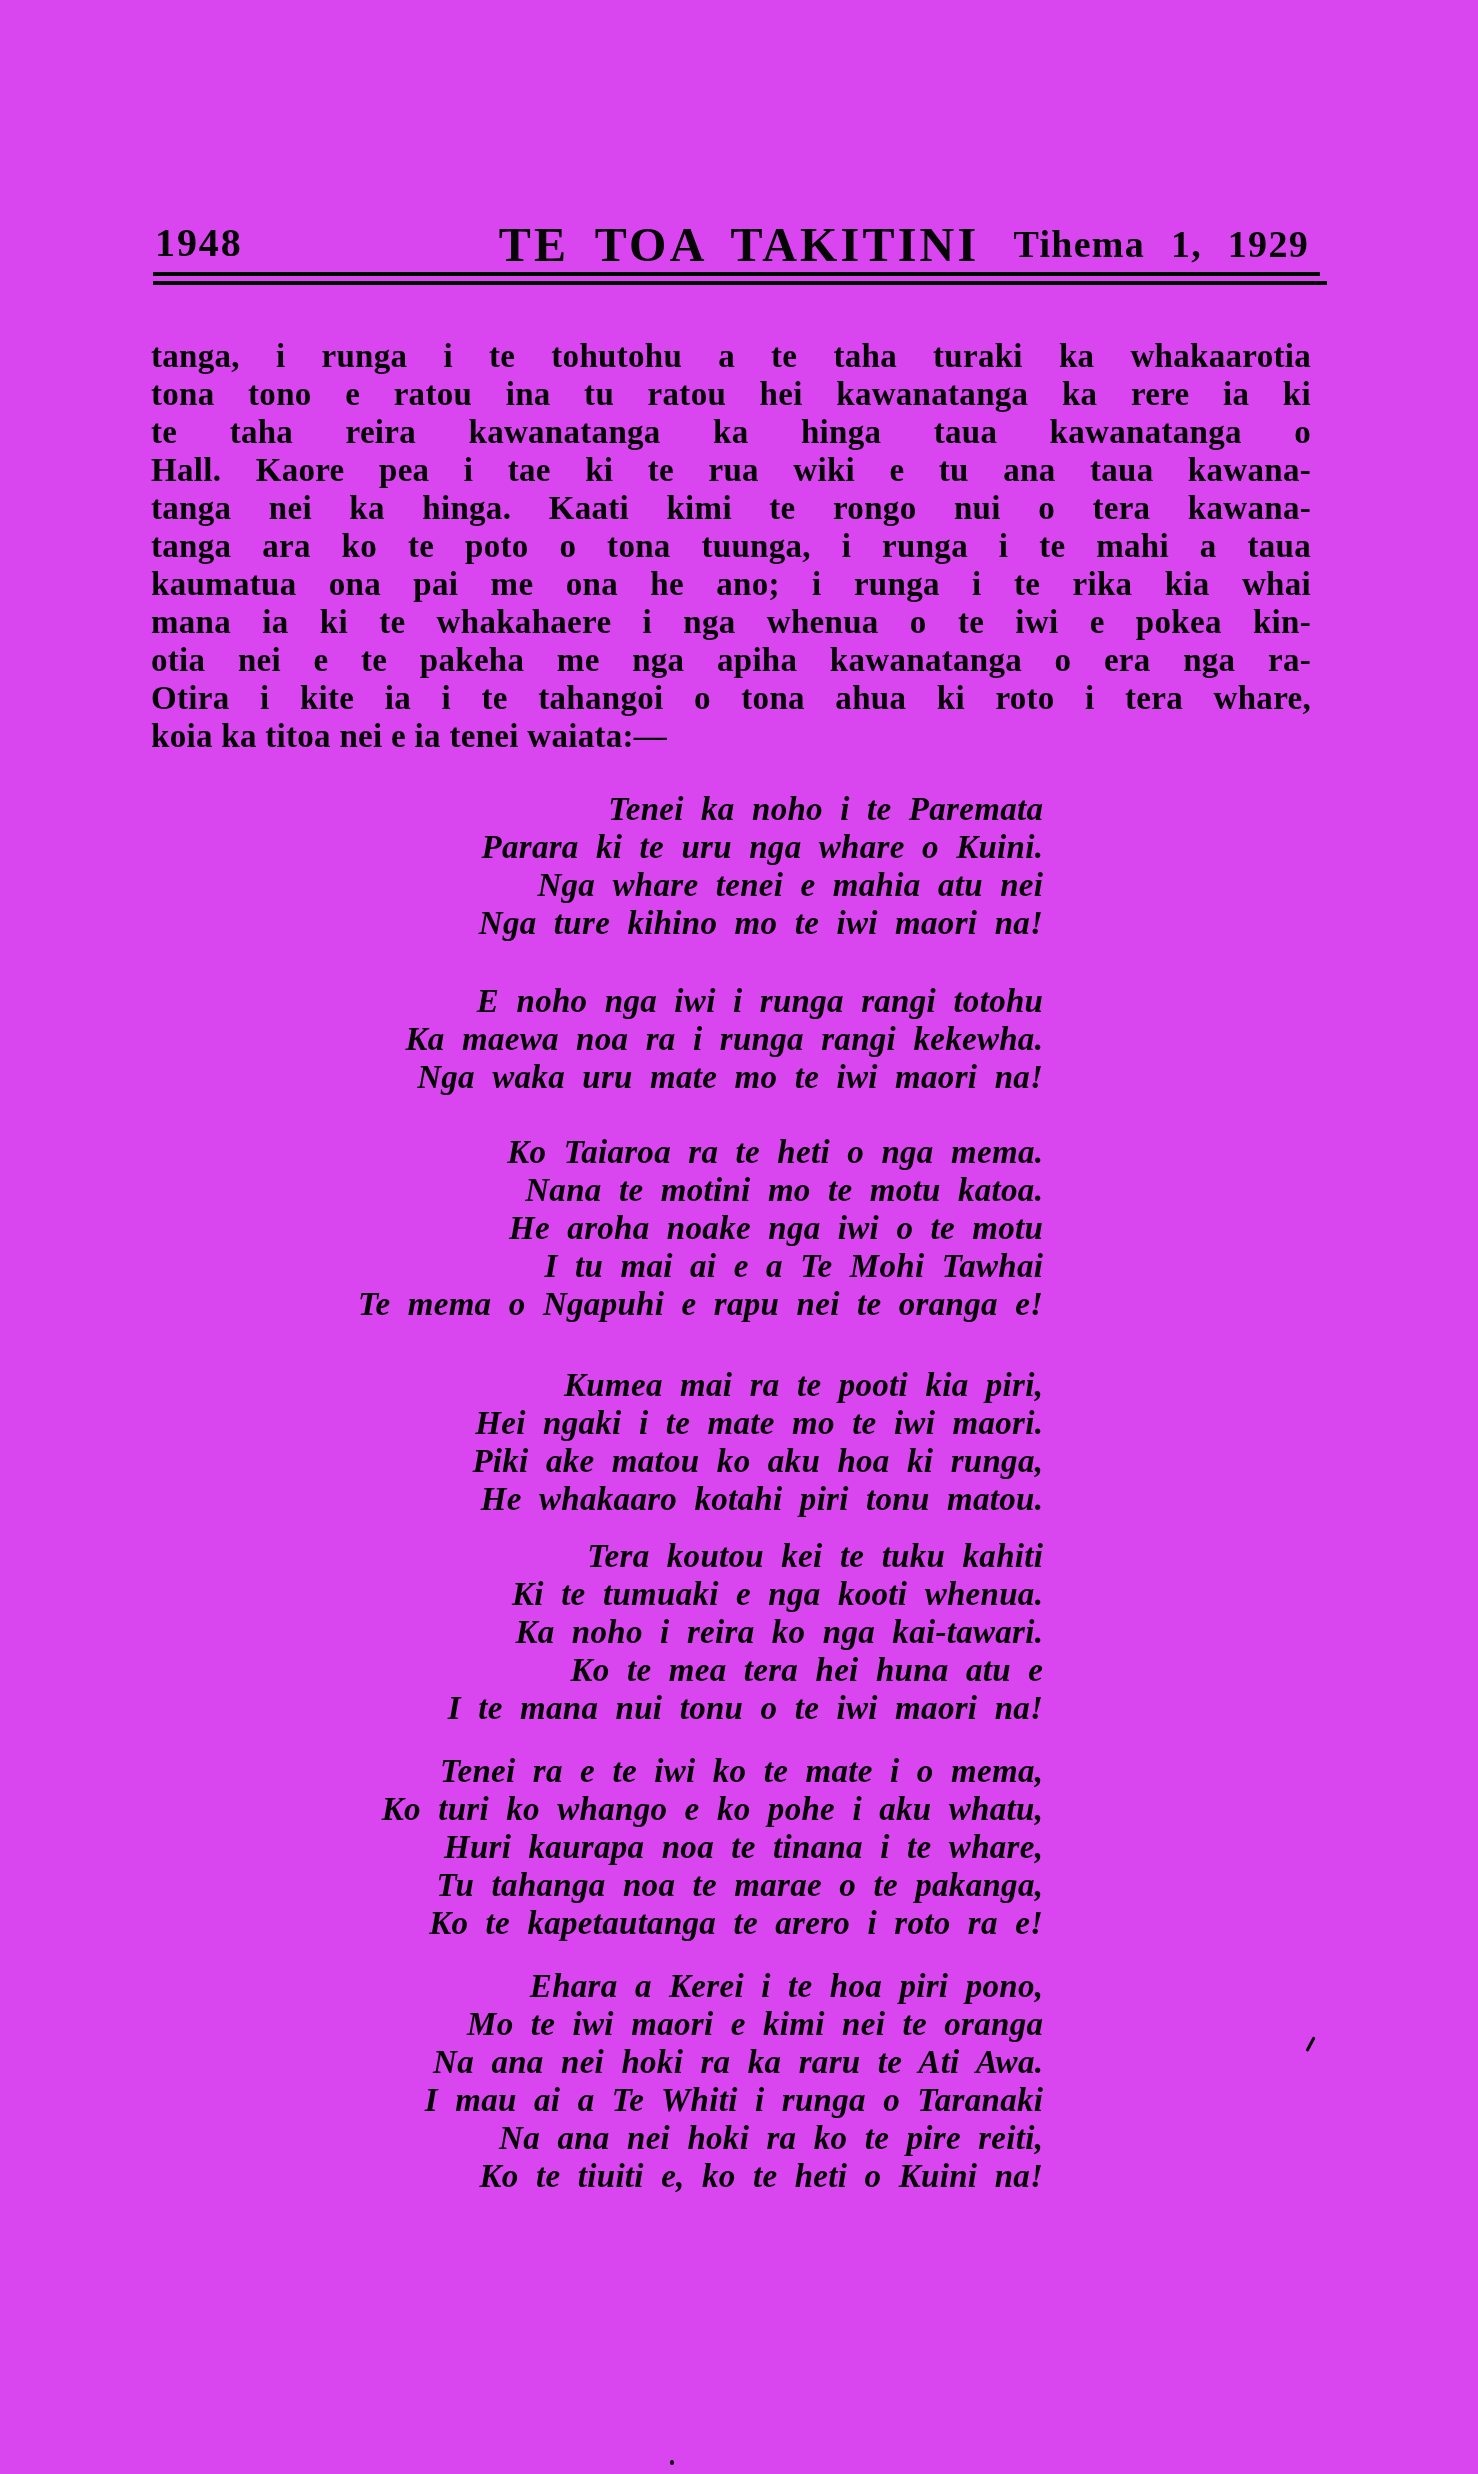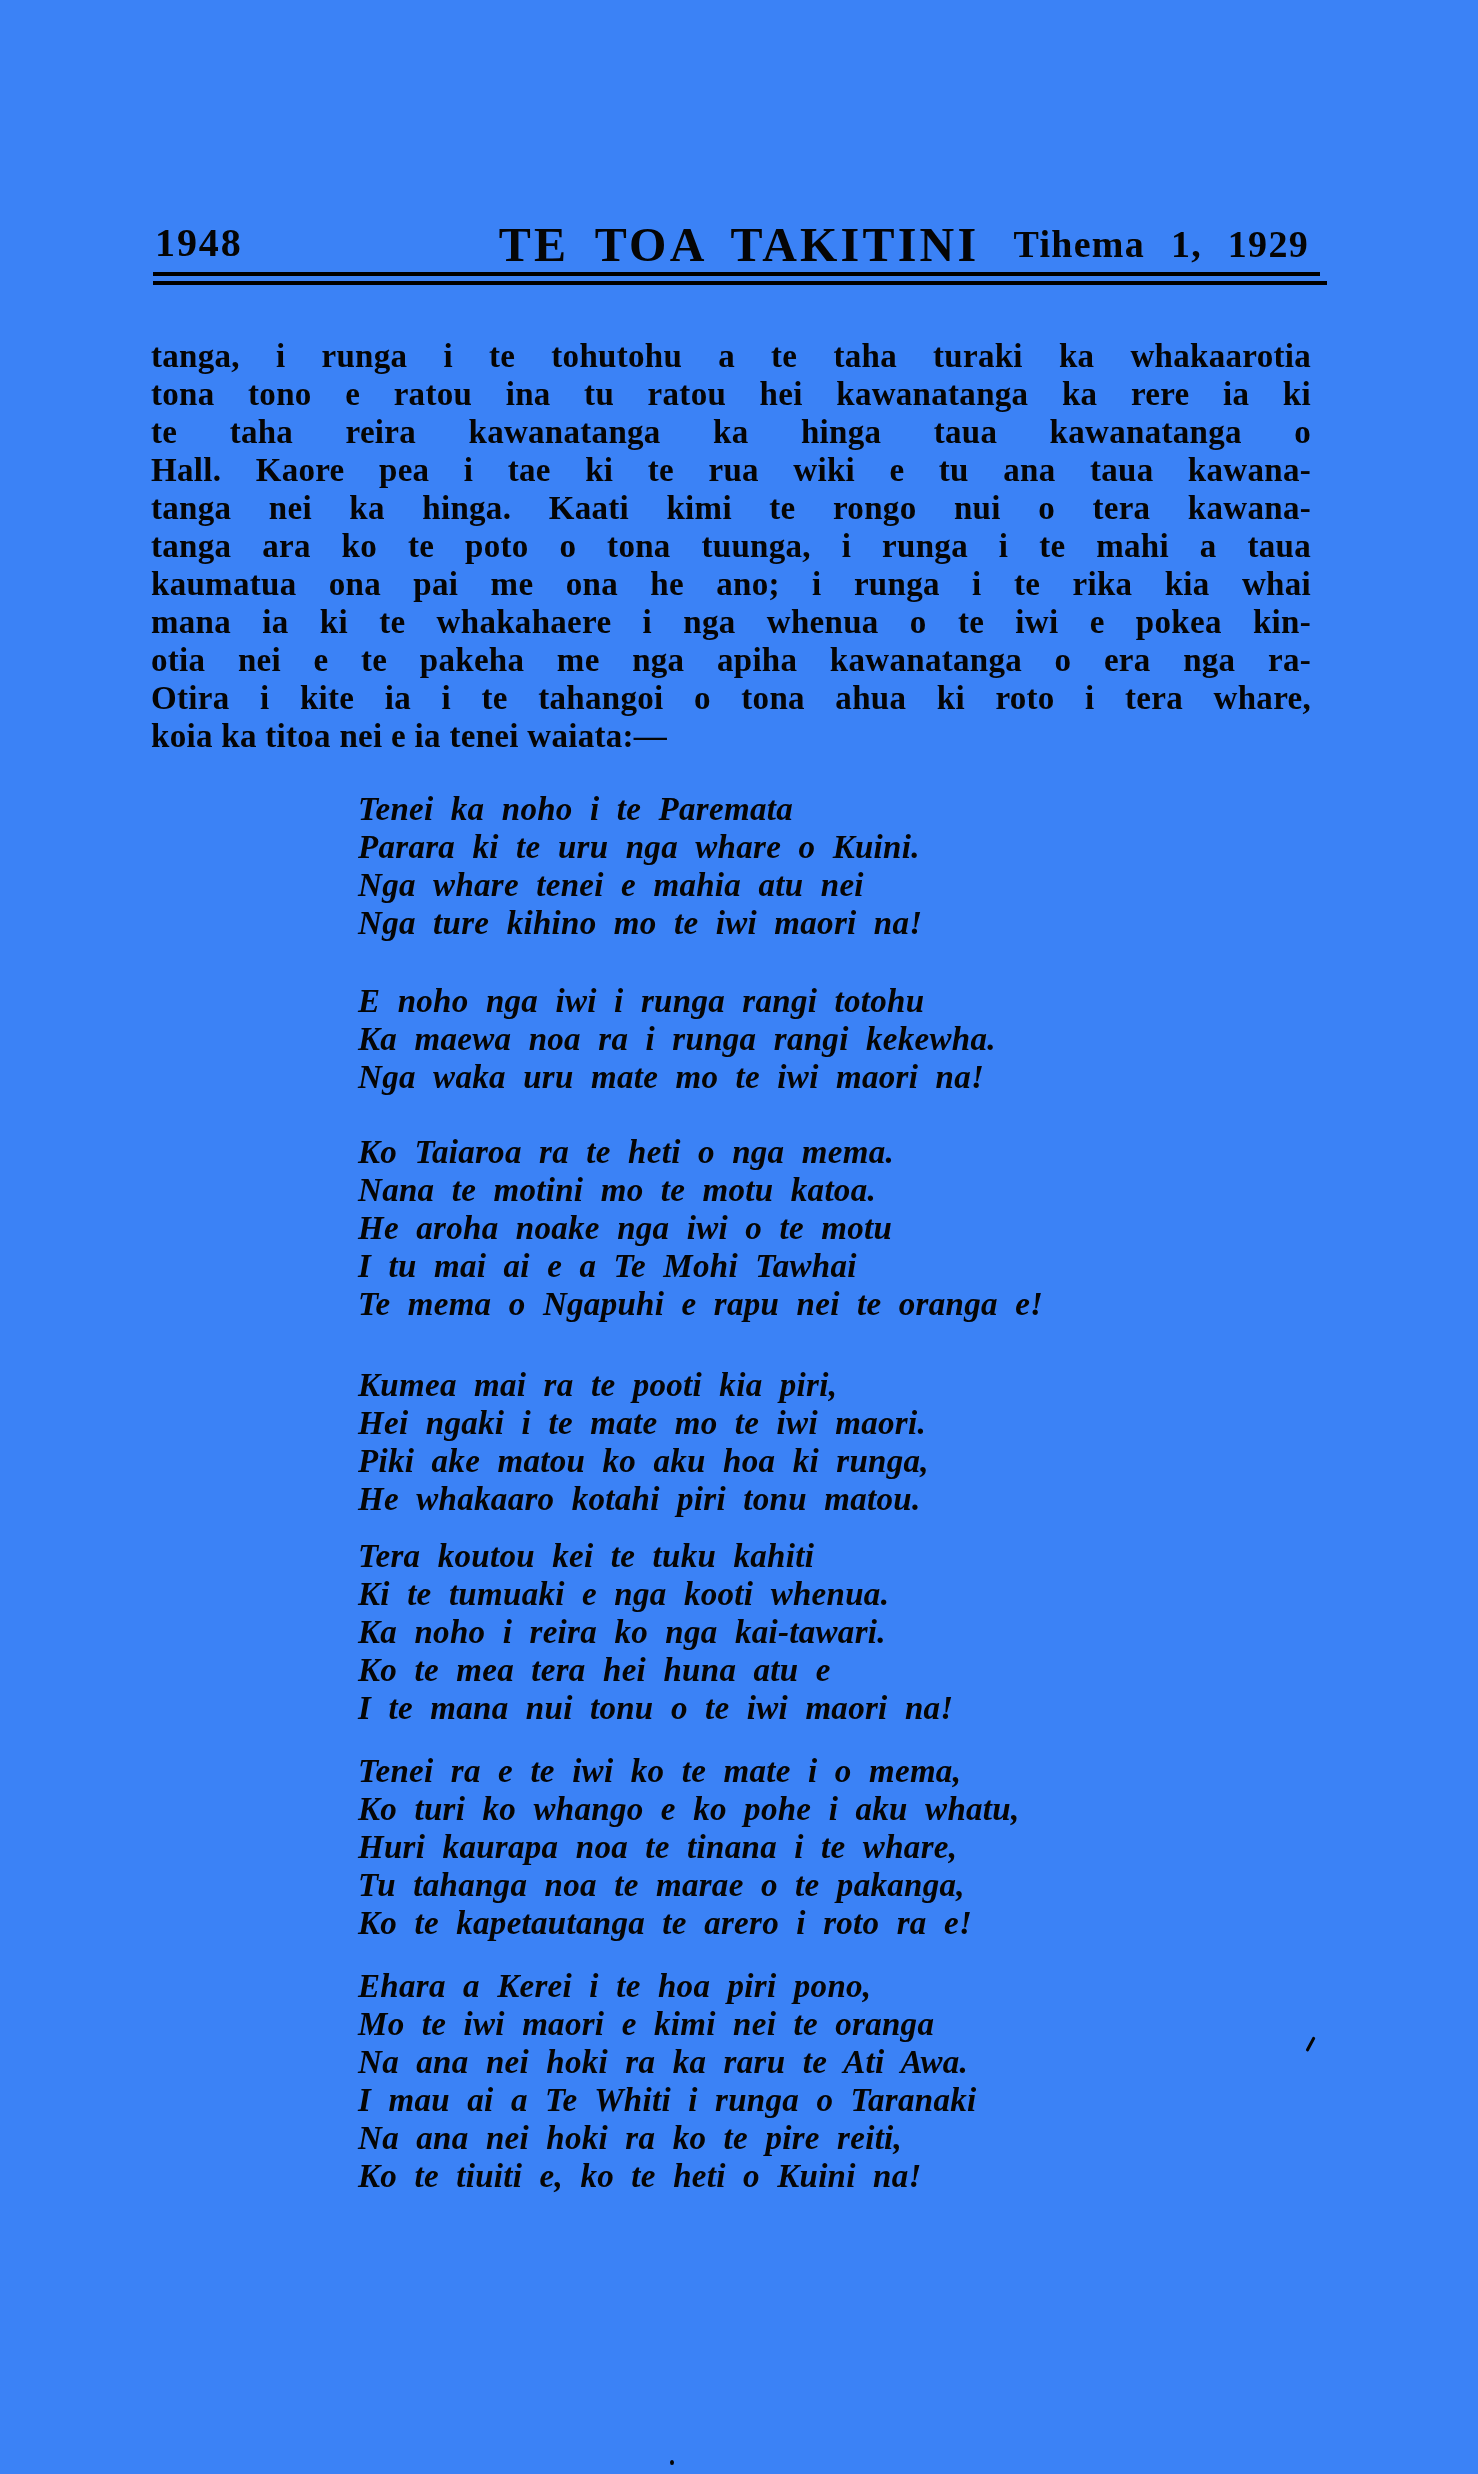--- a/index.html
+++ b/index.html
@@ -1,20 +1,20 @@
 <!DOCTYPE html>
 <html style="font-size:10px"><head>
 <meta charset="utf-8">
 <style>
   html,body{margin:0;padding:0;background:#ffffff;}
   .page{
     position:relative;
     width:1478px;
     height:2475px;
-    background:#3b82f6;
+    background:#d946ef;
     color:#050505;
     font-family:"Liberation Serif","DejaVu Serif",serif;
     overflow:hidden;
   }
   
   .pagenum{
     position:absolute;left:155px;top:219px;
     font-size:40px;font-weight:700;letter-spacing:1.9px;
   }
   .masthead{
@@ -39,20 +39,21 @@
   }
   .pline{text-align:justify;text-align-last:justify;white-space:nowrap;white-space:normal;}
   .pline.last{text-align-last:left;}
   
   .poem{
     position:absolute;left:358px;top:790px;
     font-size:33px;line-height:38px;
     font-style:italic;font-weight:700;
     letter-spacing:0.3px;word-spacing:8.8px;
     white-space:nowrap;
+    text-align:right;
   }
   .stanza.s0{margin-bottom:40px;}
   .stanza.s1{margin-bottom:37px;}
   .stanza.s2{margin-bottom:43px;}
   .stanza.s3{margin-bottom:19px;}
   .stanza.s4{margin-bottom:24.6px;}
   .stanza.s5{margin-bottom:25px;}
   
   .ink-tick{
     position:absolute;left:1309px;top:2036px;

